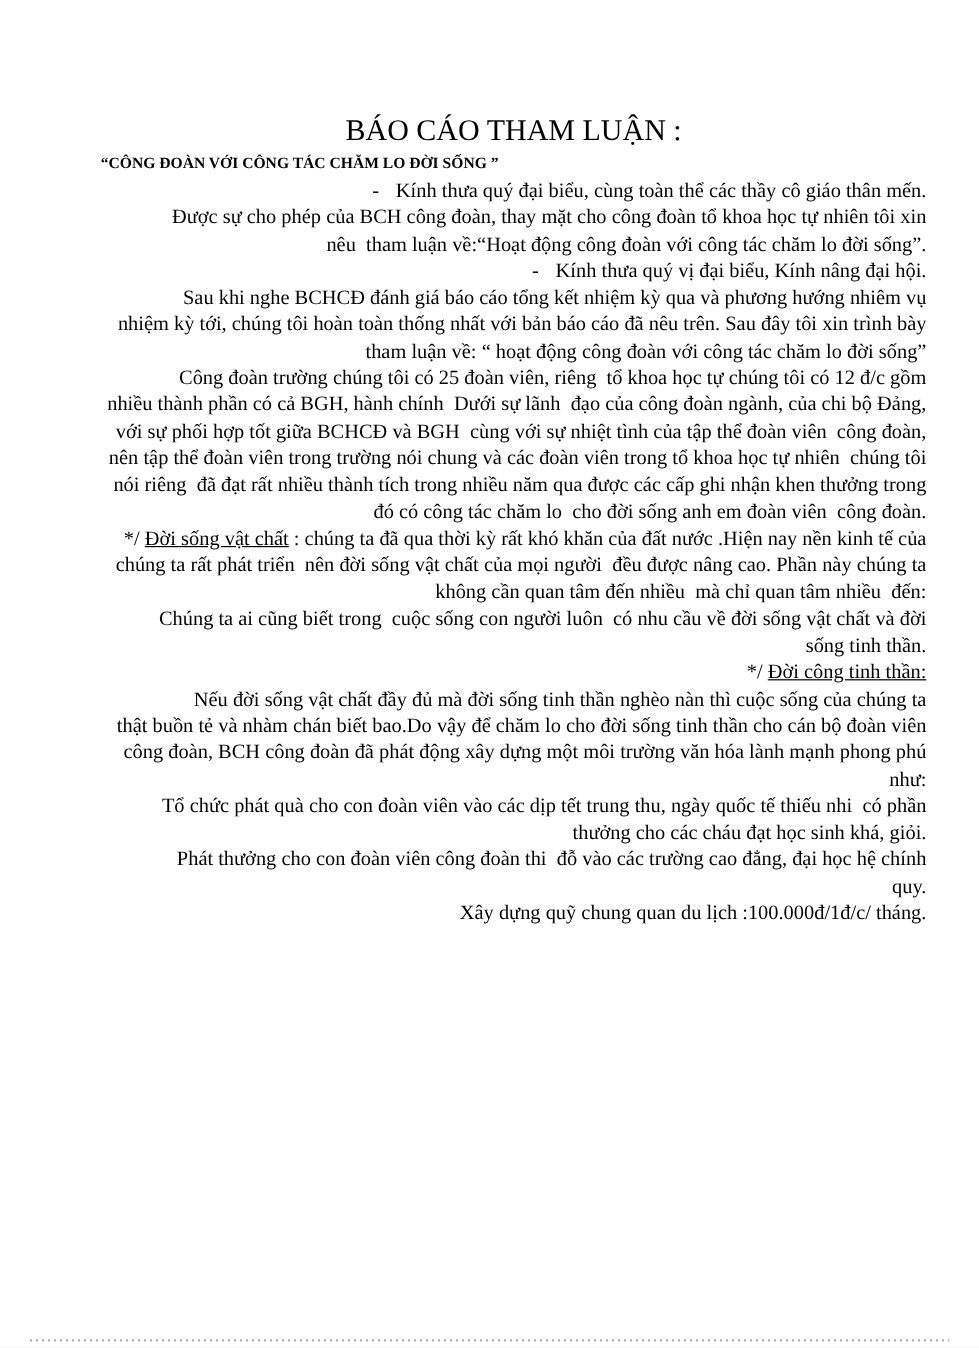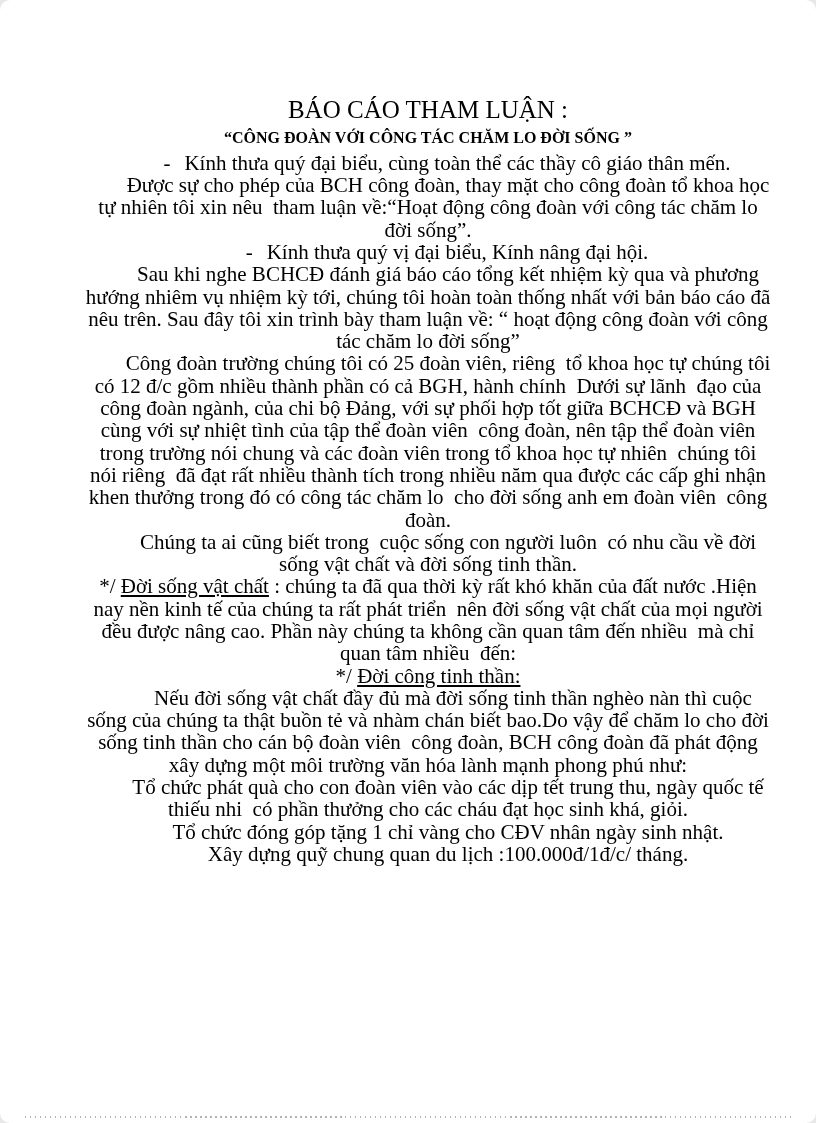--- a/index.html
+++ b/index.html
@@ -9,37 +9,36 @@
   }
   html,body{margin:0;padding:0;background:#e8e8e8;}
   .page{
     position:relative;
     width:816px;height:1123px;
     margin:0 auto;
     background:var(--background);
     color:var(--text);
     font-family:"Liberation Serif","DejaVu Serif",serif;
     overflow:hidden;
-    border-radius:10px;
   }
   .content{padding:96px 44px 0 84px;}
   .doc-title{
     font-size:25px;font-weight:normal;text-align:center;
     margin:0 0 3px 0;line-height:1.15;
   }
   .doc-subtitle{
-    font-size:16px;font-weight:bold;text-align:center;
+    font-size:13px;font-weight:bold;
     margin:0 0 4px 0;line-height:1.25;
   }
   .para{
     margin:0;
-    font-size:21px;
+    font-size:17px;
     line-height:22.3px;
     white-space:pre-wrap;
-    text-align:center;
+    text-align:right;
   }
   .para.indent{text-indent:40px;}
   .para.indent-lg{text-indent:50px;}
   .para.flush{text-indent:0;}
   .para.dash{text-indent:38px;}
   .para .marker{margin-right:14px;}
   .para .b{font-weight:normal;}
   .para .u{text-decoration:underline;}
   .page-break-line{
     position:absolute;
@@ -53,23 +52,23 @@
 <div class="page">
   <div class="content">
     <h1 class="doc-title">BÁO CÁO THAM LUẬN :</h1>
     <h2 class="doc-subtitle">“CÔNG ĐOÀN VỚI CÔNG TÁC CHĂM LO ĐỜI SỐNG ”</h2>
     <div id="paragraphs">
         <p class="para dash"><span class="marker">-</span><span>Kính thưa quý đại biểu, cùng toàn thể các thầy cô giáo thân mến.</span></p>
         <p class="para indent"><span>Được sự cho phép của BCH công đoàn, thay mặt cho công đoàn tổ khoa học tự nhiên tôi xin nêu  tham luận về:</span><span class="b">“Hoạt động công đoàn với công tác chăm lo đời sống”</span><span>.</span></p>
         <p class="para dash"><span class="marker">-</span><span>Kính thưa quý vị đại biểu, Kính nâng đại hội.</span></p>
         <p class="para indent"><span>Sau khi nghe BCHCĐ đánh giá báo cáo tổng kết nhiệm kỳ qua và phương hướng nhiêm vụ nhiệm kỳ tới, chúng tôi hoàn toàn thống nhất với bản báo cáo đã nêu trên. Sau đây tôi xin trình bày tham luận về: “ </span><span class="b">hoạt động công đoàn với công tác chăm lo đời sống”</span></p>
         <p class="para indent"><span>Công đoàn trường chúng tôi có 25 đoàn viên, riêng  tổ khoa học tự chúng tôi có 12 đ/c gồm nhiều thành phần có cả BGH, hành chính  Dưới sự lãnh  đạo của công đoàn ngành, của chi bộ Đảng, với sự phối hợp tốt giữa BCHCĐ và BGH  cùng với sự nhiệt tình của tập thể đoàn viên  công đoàn, nên tập thể đoàn viên trong trường nói chung và các đoàn viên trong tổ khoa học tự nhiên  chúng tôi nói riêng  đã đạt rất nhiều thành tích trong nhiều năm qua được các cấp ghi nhận khen thưởng trong đó có công tác chăm lo  cho đời sống anh em đoàn viên  công đoàn.</span></p>
+        <p class="para flush"><span>*/ </span><span class="u">Đời sống vật chất</span><span> : chúng ta đã qua thời kỳ rất khó khăn của đất nước .Hiện nay nền kinh tế của chúng ta rất phát triển  nên đời sống vật chất của mọi người  đều được nâng cao. Phần này chúng ta không cần quan tâm đến nhiều  mà chỉ quan tâm nhiều  đến:</span></p>
         <p class="para indent"><span>Chúng ta ai cũng biết trong  cuộc sống con người luôn  có nhu cầu về đời sống vật chất và đời sống tinh thần.</span></p>
-        <p class="para flush"><span>*/ </span><span class="u">Đời sống vật chất</span><span> : chúng ta đã qua thời kỳ rất khó khăn của đất nước .Hiện nay nền kinh tế của chúng ta rất phát triển  nên đời sống vật chất của mọi người  đều được nâng cao. Phần này chúng ta không cần quan tâm đến nhiều  mà chỉ quan tâm nhiều  đến:</span></p>
         <p class="para flush"><span>*/ </span><span class="u">Đời công tinh thần:</span></p>
         <p class="para indent-lg"><span>Nếu đời sống vật chất đầy đủ mà đời sống tinh thần nghèo nàn thì cuộc sống của chúng ta thật buồn tẻ và nhàm chán biết bao.Do vậy để chăm lo cho đời sống tinh thần cho cán bộ đoàn viên  công đoàn, BCH công đoàn đã phát động xây dựng một môi trường văn hóa lành mạnh phong phú như:</span></p>
         <p class="para indent"><span>Tổ chức phát quà cho con đoàn viên vào các dịp tết trung thu, ngày quốc tế thiếu nhi  có phần thưởng cho các cháu đạt học sinh khá, giỏi.</span></p>
-        <p class="para indent"><span>Tổ chức đóng góp tặng 1 chỉ vàng cho CĐV nhân ngày sinh nhật.</span></p>
+        <p class="para indent"><span>Phát thưởng cho con đoàn viên công đoàn thi  đỗ vào các trường cao đẳng, đại học hệ chính quy.</span></p>
         <p class="para indent"><span>Xây dựng quỹ chung quan du lịch :100.000đ/1đ/c/ tháng.</span></p>
       </div>
   </div>
   <div class="page-break-line"></div>
 </div>
 
 </body></html>

